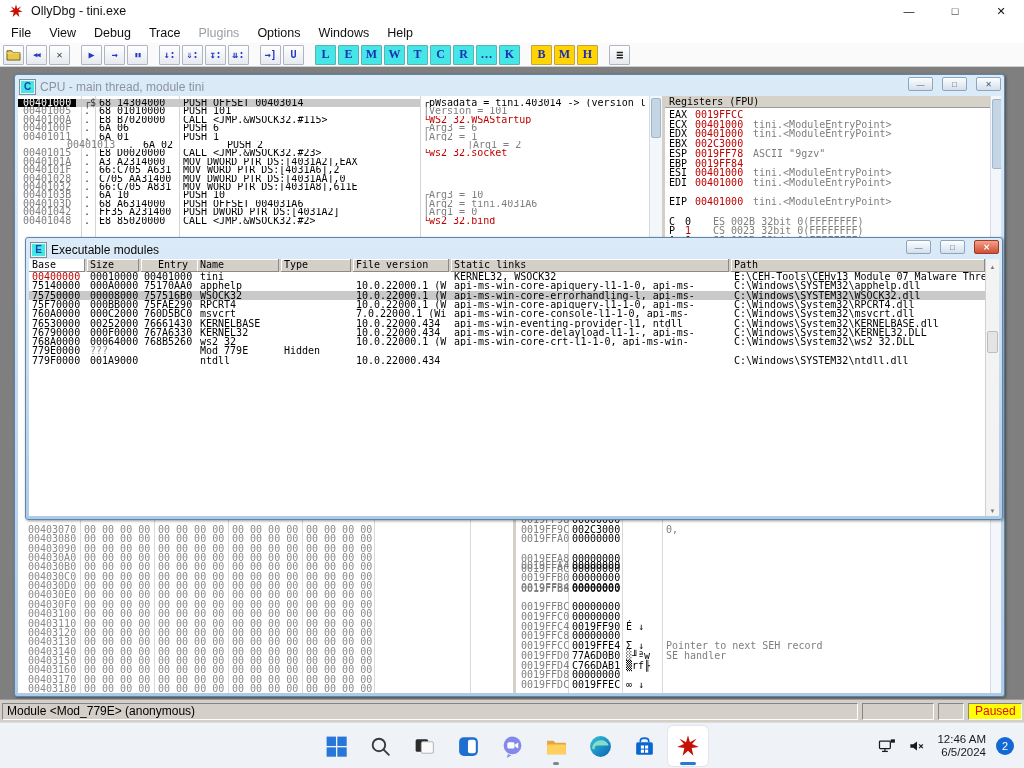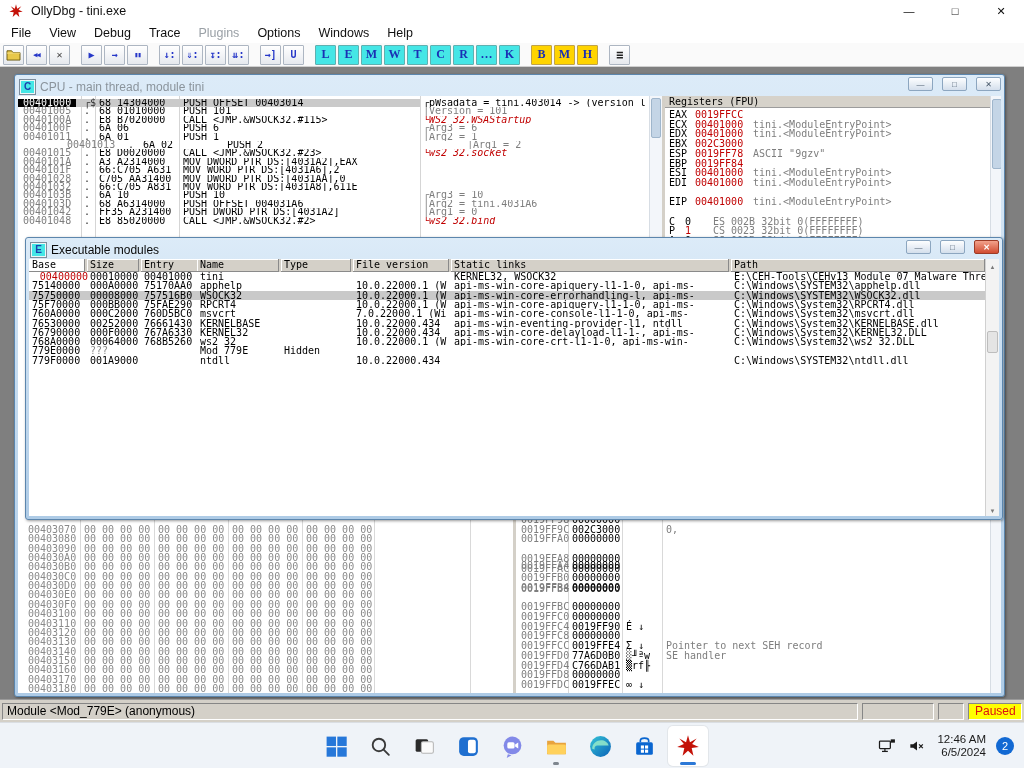--- a/index.html
+++ b/index.html
@@ -52,21 +52,21 @@
   
   .disasm{position:absolute;left:0;top:0;width:631px;height:332px;background:#fff;overflow:hidden;}
   .dis-row{position:absolute;left:0;width:631px;height:8.4px;font-family:"DejaVu Sans Mono",monospace;font-size:10px;line-height:8.4px;white-space:pre;}
   .dis-selbg{position:absolute;left:0;top:0;width:402px;height:8.4px;background:var(--sel);}
   .dis-addr{position:absolute;left:5px;top:0;color:#7e7e7e;}
   .dis-addr.sel{left:0;padding:0 5px;background:#000;color:#fff;}
   .dis-mark{position:absolute;left:66px;top:0;color:#333;}
   .dis-bytes{position:absolute;left:81px;top:0;width:79px;overflow:hidden;color:#000;}
   .dis-instr{position:absolute;left:165px;top:0;width:236px;overflow:hidden;color:#000;}
   .dis-comm{position:absolute;left:405px;top:0;width:226px;overflow:hidden;}
-  .c-black{color:#000;} .c-gray{color:#7e7e7e;} .c-red{color:var(--red);font-style:italic;}
+  .c-black{color:#000;} .c-gray{color:#7e7e7e;} .c-red{color:var(--red);}
   .dis-vline{position:absolute;top:0;height:332px;width:1px;background:#d5d5d5;}
 
   .pane-scroll{position:absolute;background:#f3f6fa;border-left:1px solid #d7dde4;}
   .scroll-thumb{position:absolute;left:1px;right:1px;background:#c4d5e6;border:1px solid #9fb6cc;border-radius:2px;}
 
   .vsplit{position:absolute;left:644px;top:0;width:3px;height:332px;background:#d4d0c8;}
   .regs{position:absolute;left:647px;top:0;width:325px;height:332px;background:#fff;overflow:hidden;font-family:"DejaVu Sans Mono",monospace;font-size:10px;}
   .regs-header{position:absolute;left:0;top:0;width:325px;height:12px;background:#d6d2ca;border-bottom:1px solid #9c9c9c;color:#000;padding-left:4px;line-height:12px;}
   .reg-row{position:absolute;left:0;width:325px;height:9.7px;line-height:9.7px;white-space:pre;}
   .reg-name{position:absolute;left:4px;color:#000;}
@@ -93,21 +93,21 @@
   .stack-vline{position:absolute;top:0;height:180px;width:1px;background:#d9d9d9;}
 
   
   .mod-header{position:absolute;left:0;top:0;width:958px;height:13px;background:#d4d0c8;}
   .mh-cell{position:absolute;top:0;height:13px;background:#d4d0c8;border-right:1px solid #8a8a8a;border-bottom:1px solid #8a8a8a;box-shadow:inset 1px 1px 0 #fff;font-family:"DejaVu Sans Mono",monospace;font-size:10px;line-height:12px;padding-left:3px;color:#000;white-space:pre;overflow:hidden;}
   .mh-cell.first{background:#fff;}
   .mod-body{position:absolute;left:0;top:13px;width:958px;height:246px;background:#fff;overflow:hidden;}
   .mod-row{position:absolute;left:0;width:958px;height:9.3px;font-family:"DejaVu Sans Mono",monospace;font-size:10px;line-height:9.3px;white-space:pre;}
   .mod-row.selected{background:#c9c9c9;}
   .mod-cell{position:absolute;top:0;color:#000;overflow:hidden;}
-  .mod-cell.red{color:var(--red);text-align:right;}
+  .mod-cell.red{color:var(--red);}
   .mod-cell.gray{color:#8a8a8a;}
   .mod-scroll{position:absolute;right:0;top:0;width:14px;height:259px;background:#f3f3f3;border-left:1px solid #d0d0d0;}
   .arrow{position:absolute;left:0;width:13px;height:13px;display:flex;align-items:center;justify-content:center;font-size:6px;color:#7a7a7a;}
 
   
   .statusbar{position:absolute;left:0;top:699px;width:1024px;height:23px;background:#d4d0c8;border-top:1px solid #9a9a9a;}
   .sb-panel{position:absolute;top:3px;height:17px;background:#d4d0c8;border:1px solid;border-color:#868686 #ffffff #ffffff #868686;font-size:12px;line-height:15px;padding-left:4px;color:#000;white-space:nowrap;overflow:hidden;}
   .sb-main{left:2px;width:856px;}
   .sb-2{left:862px;width:72px;}
   .sb-3{left:938px;width:26px;}
@@ -304,21 +304,21 @@
       </div>
       <div class="wbtns">
         <span class="wbtn">—</span>
         <span class="wbtn">□</span>
         <span class="wbtn red">✕</span>
       </div>
       <div class="wcontent">
         <div class="mod-header" id="mod-header">
             <div class="mh-cell first" style="left: 0px; width: 56px;">Base</div>
             <div class="mh-cell" style="left: 58px; width: 52px;">Size</div>
-            <div class="mh-cell" style="left: 112px; width: 62px;">Entry</div>
+            <div class="mh-cell" style="left: 112px; width: 62px; text-align: center;">Entry</div>
             <div class="mh-cell" style="left: 168px; width: 82px;">Name</div>
             <div class="mh-cell" style="left: 252px; width: 70px;">Type</div>
             <div class="mh-cell" style="left: 324px; width: 96px;">File version</div>
             <div class="mh-cell" style="left: 422px; width: 278px;">Static links</div>
             <div class="mh-cell" style="left: 702px; width: 254px;">Path</div>
           </div>
         <div class="mod-body" id="mod-body">
             <div class="mod-row" style="top: 0px;"><div class="mod-cell red" style="left: 3px; width: 56px;">00400000</div><div class="mod-cell" style="left: 61px; width: 52px;">00010000</div><div class="mod-cell" style="left: 115px; width: 54px;">00401000</div><div class="mod-cell" style="left: 171px; width: 82px;">tini</div><div class="mod-cell" style="left: 425px; width: 278px;">KERNEL32, WSOCK32</div><div class="mod-cell" style="left: 705px; width: 253px;">E:\CEH-Tools\CEHv13 Module 07 Malware Threats\Vir</div></div>
             <div class="mod-row" style="top: 9.3px;"><div class="mod-cell" style="left: 3px; width: 56px;">75140000</div><div class="mod-cell" style="left: 61px; width: 52px;">000A0000</div><div class="mod-cell" style="left: 115px; width: 54px;">75170AA0</div><div class="mod-cell" style="left: 171px; width: 82px;">apphelp</div><div class="mod-cell" style="left: 327px; width: 96px;">10.0.22000.1 (W</div><div class="mod-cell" style="left: 425px; width: 278px;">api-ms-win-core-apiquery-l1-1-0, api-ms-</div><div class="mod-cell" style="left: 705px; width: 253px;">C:\Windows\SYSTEM32\apphelp.dll</div></div>
             <div class="mod-row selected" style="top: 18.6px;"><div class="mod-cell" style="left: 3px; width: 56px;">75750000</div><div class="mod-cell" style="left: 61px; width: 52px;">00008000</div><div class="mod-cell" style="left: 115px; width: 54px;">757516B0</div><div class="mod-cell" style="left: 171px; width: 82px;">WSOCK32</div><div class="mod-cell" style="left: 327px; width: 96px;">10.0.22000.1 (W</div><div class="mod-cell" style="left: 425px; width: 278px;">api-ms-win-core-errorhandling-l, api-ms-</div><div class="mod-cell" style="left: 705px; width: 253px;">C:\Windows\SYSTEM32\WSOCK32.dll</div></div>

